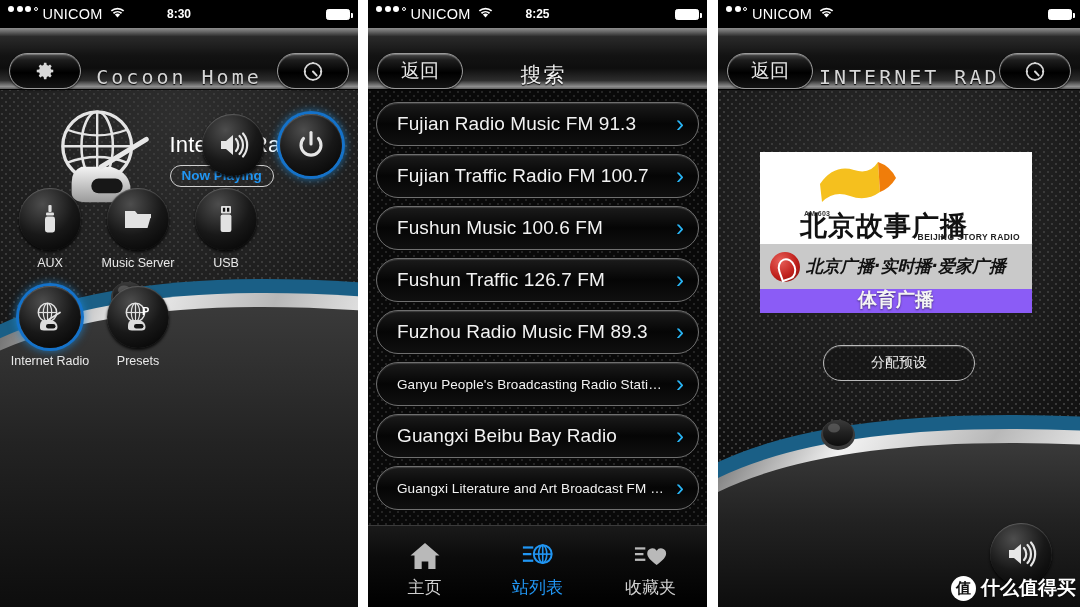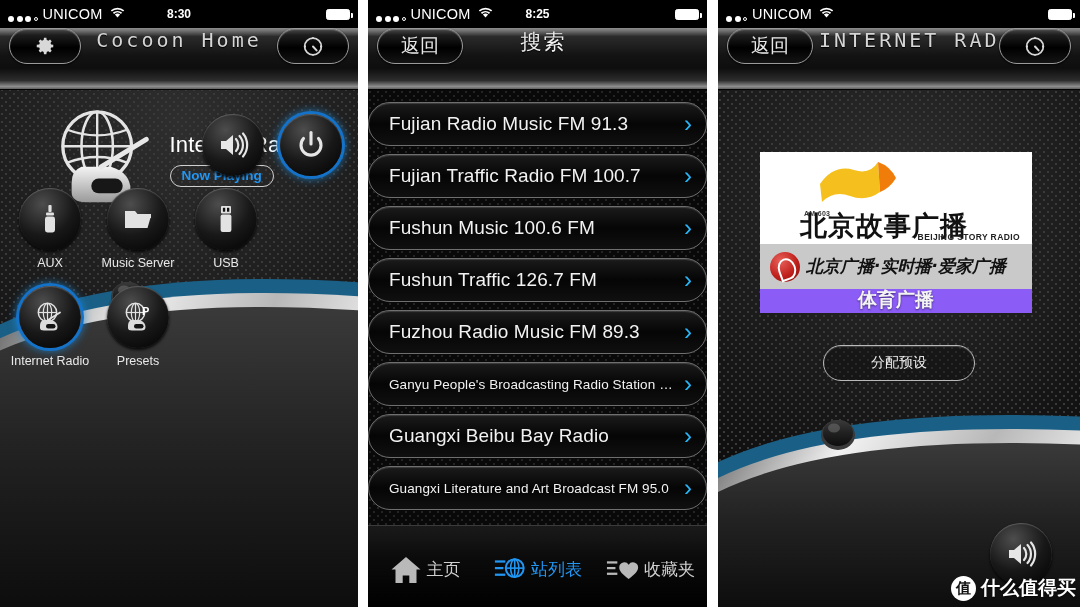--- a/index.html
+++ b/index.html
@@ -53,21 +53,21 @@
   .statusbar {
     position: relative; z-index: 20;
     height: 28px;
     background: #000;
     display: flex; align-items: center;
     padding: 0 8px;
     color: #fff;
     font-size: 14px;
     font-weight: bold;
   }
-  .sb-left { display: flex; align-items: flex-end; gap: 5px; }
+  .sb-left { display: flex; align-items: flex-start; gap: 5px; }
   .sb-dots { display: flex; align-items: center; gap: 2.5px; }
   .sb-dots i { width: 6px; height: 6px; border-radius: 50%; background: #fff; display:block; }
   .sb-dots i.hollow { background: transparent; border: 1px solid #fff; width:4px; height:4px; }
   .sb-carrier { font-size: 14.5px; letter-spacing: .2px; font-weight: 500;}
   .sb-wifi { margin-left: 2px; }
   .sb-time {
     position: absolute; left: 0; right: 0; text-align: center;
     font-size: 12px; font-weight: bold; pointer-events: none;
   }
   .sb-batt {
@@ -80,21 +80,21 @@
     width:2px; height:5px; background:#fff; border-radius:0 1px 1px 0;
   }
 
   
   .navbar {
     position: relative; z-index: 15;
     height: 62px;
     background:
       linear-gradient(180deg,#8d8d8d 0%,#6e6e6e 5%,#2a2a2a 14%,#131313 45%,
                       #0e0e0e 66%,#2d2d2d 86%,#8e8e8e 96%,#5e5e5e 100%);
-    display: flex; align-items: flex-start;
+    display: flex; align-items: flex-end;
     padding: 0 9px;
     border-bottom: 1px solid #000;
   }
   .nav-pill {
     height: 36px; min-width: 86px;
     border-radius: 18px;
     background: linear-gradient(180deg,#4a4a4a 0%,#1d1d1d 18%,#000 55%,#141414 100%);
     border: 1.5px solid #9a9a9a;
     box-shadow: inset 0 1px 1px rgba(255,255,255,.28), 0 1px 2px rgba(0,0,0,.8);
     display: flex; align-items: center; justify-content: center;
@@ -172,21 +172,21 @@
   #src-row-2 { left: 6px; top: 196px; gap: 0; }
 
   
   .search-body {
     position: relative; height: 437px;
     background: #000;
     padding-top: 4px;
     overflow: hidden;
   }
   .search-body .mesh-flat { opacity: .95; }
-  .list-wrap { position: relative; z-index: 3; padding: 8px 0 0; }
+  .list-wrap { position: relative; z-index: 3; padding: 8px 8px 0; }
   .list-row {
     position: relative;
     height: 44px; margin-bottom: 8px;
     border-radius: 22px;
     background: linear-gradient(180deg,#1b1b1b 0%,#050505 50%,#101010 100%);
     border: 1px solid #6f6f6f;
     box-shadow: inset 0 1px 1px rgba(255,255,255,.16);
     display: flex; align-items: center;
     padding: 0 30px 0 20px;
   }
@@ -200,21 +200,21 @@
     color: #29b6f6; font-size: 24px; font-weight: 300; line-height: 1;
   }
 
   .tabbar {
     position: absolute; left: 0; bottom: 0; width: 100%; height: 82px;
     background: linear-gradient(180deg,#1a1a1a 0%,#0b0b0b 40%,#000 100%);
     border-top: 1px solid #3b3b3b;
     display: flex; z-index: 12;
   }
   .tab {
-    flex: 1 1 0; display: flex; 
+    flex: 1 1 0; display: flex; flex-direction: column;
     align-items: center; justify-content: center; gap: 4px;
     padding-top: 6px;
   }
   .tab svg { width: 34px; height: 32px; display:block; }
   .tab span { font-size: 17px; color: #cfcfcf; }
   .tab.active span { color: #2196f3; }
 
   
   .radio-body { position: relative; height: 517px; background:#000; }
   .logo-card {

